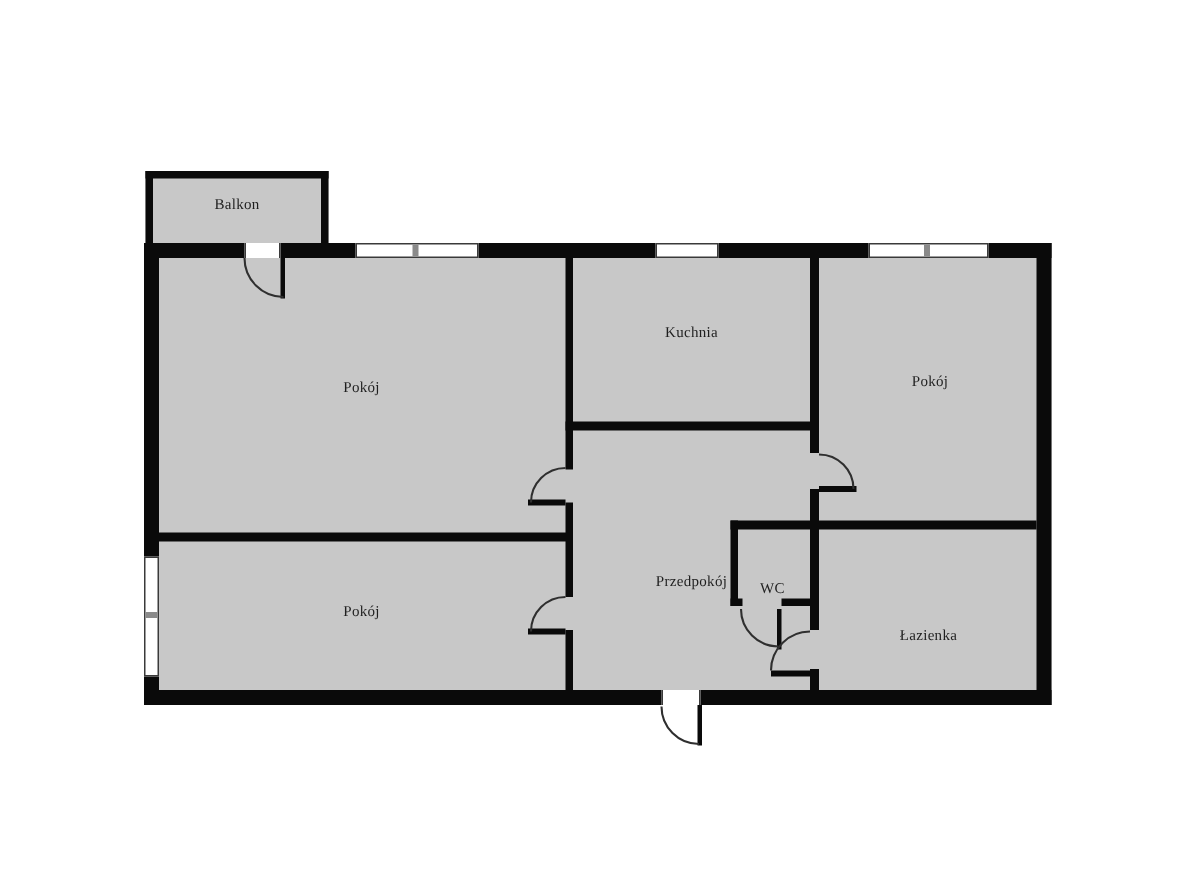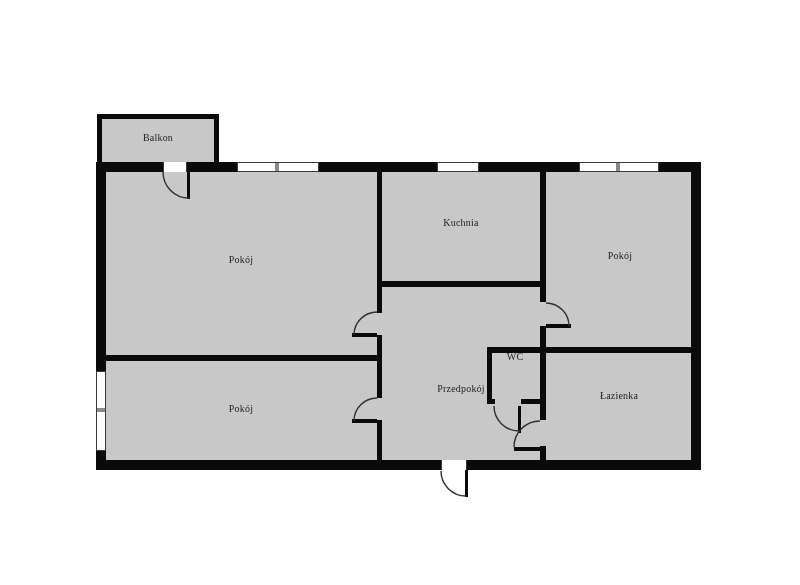--- a/index.html
+++ b/index.html
@@ -113,16 +113,16 @@
     <path d="M 540 421 A 26 26 0 0 0 514 447"></path>
     <path d="M 441 471 A 25 25 0 0 0 466 496"></path>
   </svg>
 
   <div class="room-label" style="left:158px; top:137px;">Balkon</div>
   <div class="room-label" style="left:241px; top:259px;">Pokój</div>
   <div class="room-label" style="left:461px; top:222px;">Kuchnia</div>
   <div class="room-label" style="left:620px; top:255px;">Pokój</div>
   <div class="room-label" style="left:241px; top:408px;">Pokój</div>
   <div class="room-label" style="left:461px; top:388px;">Przedpokój</div>
-  <div class="room-label" style="left:515px; top:356px;">WC</div>
-  <div class="room-label" style="left:619px; top:395px;">Łazienka</div>
+  <div class="room-label" style="left:515px; top:393px;">WC</div>
+  <div class="room-label" style="left:619px; top:424px;">Łazienka</div>
 
 </div>
 
 </body></html>

